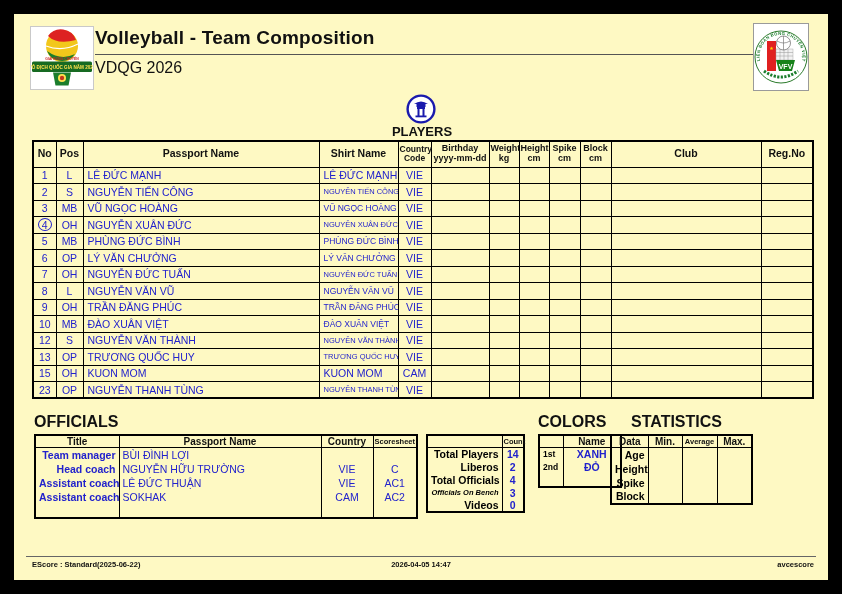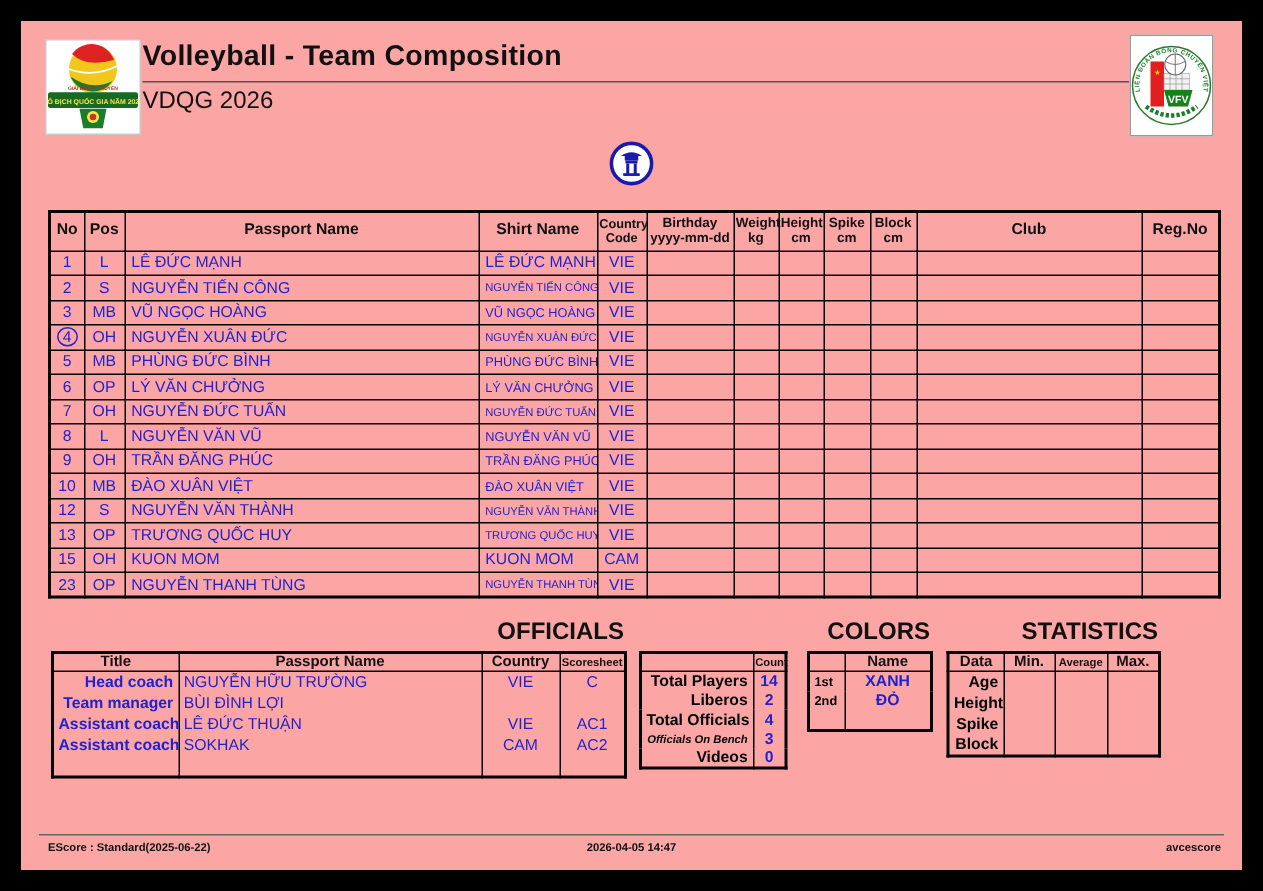--- a/index.html
+++ b/index.html
@@ -1,18 +1,18 @@
 <!DOCTYPE html>
 <html><head>
 <meta charset="utf-8">
 <style>
   * { margin:0; padding:0; box-sizing:border-box; }
   html,body { width:842px; height:594px; }
   body { background:#000; font-family:"Liberation Sans", sans-serif; position:relative; }
-  .content { position:absolute; left:14px; top:14px; width:814px; height:566px; background:#fca5a5; }
+  .content { position:absolute; left:14px; top:14px; width:814px; height:566px; background:#fef9c3; }
 
   
   .left-logo { position:absolute; left:16px; top:12px; width:64px; height:64px; border:1px solid #c9c9c9; background:#fff; }
   .page-title { position:absolute; left:81px; top:13px; font-size:19px; font-weight:bold; color:#111; letter-spacing:0.2px; }
   .title-divider { position:absolute; left:81px; top:40px; width:658px; height:1px; background:#555; }
   .page-subtitle { position:absolute; left:81px; top:45px; font-size:16px; font-weight:normal; color:#111; }
   .right-logo-box { position:absolute; left:739px; top:9px; width:56px; height:68px; border:1px solid #9a9a9a; background:#fff; display:flex; align-items:center; justify-content:center; }
 
   
   .team-row { position:absolute; left:0; top:80px; width:814px; display:flex; align-items:center; justify-content:center; gap:7px; height:30px; }
@@ -24,33 +24,33 @@
   .players-table { position:absolute; left:18px; top:126px; width:780px; border:2px solid #000; }
   .players-table th { border:1px solid #000; font-weight:bold; color:#111; font-size:10.5px; height:26px; line-height:1.1; padding:0 1px; text-align:center; }
   .players-table th.two-line { font-size:9px; }
   .players-table th.two-line.cc { font-size:8.5px; }
   .players-table td { border:1px solid #000; height:16.5px; font-size:10.5px; color:#2222cc; padding:0 2px; overflow:hidden; white-space:nowrap; }
   .c { text-align:center; } .l { text-align:left; } .r { text-align:right; }
   .players-table td.name { padding-left:4px; }
   .cap { display:inline-block; width:14px; height:13px; line-height:12px; border:1px solid #2222cc; border-radius:50%; text-align:center; }
 
   
-  .sec-title { position:absolute; top:399px; font-size:16px; font-weight:bold; color:#111; text-align:right; }
+  .sec-title { position:absolute; top:399px; font-size:16px; font-weight:bold; color:#111; text-align:left; }
   .sec-table { position:absolute; top:420px; border:2px solid #000; }
   .sec-table th { border:1px solid #000; font-weight:bold; color:#111; font-size:10px; height:12px; text-align:center; padding:0 1px; }
   .sec-table td { border-left:1px solid #000; border-right:1px solid #000; font-size:10.5px; height:13px; padding:0 3px; white-space:nowrap; overflow:hidden; }
   .blue { color:#2222cc; }
   .bold { font-weight:bold; }
   .smallhead { font-size:7.5px !important; }
 
   .officials-table { left:20px; width:382px; }
   .officials-table td { height:14px; }
   .numbers-table { left:412px; width:97px; }
   .colors-table { left:524px; width:82px; }
-  .stats-table { left:617px; width:141px;border-radius:10px; }
+  .stats-table { left:596px; width:141px;border-radius:10px; }
   .stats-table td { height:14px; }
 
   
   .footer-line { position:absolute; left:12px; top:542px; width:790px; height:1px; background:#666; }
   .footer-text { position:absolute; top:546px; font-size:7.5px; font-weight:bold; color:#111; }
   .ft-left { left:18px; } .ft-center { left:0; width:814px; text-align:center; } .ft-right { right:14px; }
 </style>
 </head>
 <body>
 
@@ -95,20 +95,21 @@
   <div class="team-row">
     <svg width="30" height="30" viewBox="0 0 30 30">
       <circle cx="15" cy="15" r="13.4" fill="#fff" stroke="#1a1aad" stroke-width="2.4"></circle>
       <path d="M8 10 Q15 5 22 10 L19.5 10 L19.5 13 H10.5 L10.5 10 Z" fill="#1a1aad"></path>
       <rect x="11" y="13" width="8" height="2" fill="#1a1aad"></rect>
       <rect x="11.5" y="15" width="2" height="7" fill="#1a1aad"></rect>
       <rect x="16.5" y="15" width="2" height="7" fill="#1a1aad"></rect>
       <rect x="9.5" y="21.5" width="11" height="1.8" fill="#1a1aad"></rect>
     </svg>
   </div>
+  <div class="players-title">PLAYERS</div>
 
   <table class="players-table">
     <colgroup>
       <col style="width:23px">
         <col style="width:27px">
         <col style="width:236px">
         <col style="width:79px">
       <col style="width:33px">
         <col style="width:58px">
         <col style="width:30px">
@@ -366,30 +367,30 @@
     <thead>
       <tr>
         <th>Title</th>
         <th>Passport Name</th>
         <th>Country</th>
         <th class="smallhead">Scoresheet</th>
       </tr>
     </thead>
     <tbody>
         <tr>
+          <td class="r bold blue">Team manager</td>
+          <td class="l blue">BÙI ĐÌNH LỢI</td>
+          <td class="c blue"></td>
+          <td class="c blue"></td>
+        </tr>
+        <tr>
           <td class="r bold blue">Head coach</td>
           <td class="l blue">NGUYỄN HỮU TRƯỜNG</td>
           <td class="c blue">VIE</td>
           <td class="c blue">C</td>
-        </tr>
-        <tr>
-          <td class="r bold blue">Team manager</td>
-          <td class="l blue">BÙI ĐÌNH LỢI</td>
-          <td class="c blue"></td>
-          <td class="c blue"></td>
         </tr>
         <tr>
           <td class="r bold blue">Assistant coach</td>
           <td class="l blue">LÊ ĐỨC THUẬN</td>
           <td class="c blue">VIE</td>
           <td class="c blue">AC1</td>
         </tr>
         <tr>
           <td class="r bold blue">Assistant coach2</td>
           <td class="l blue">SOKHAK</td>

